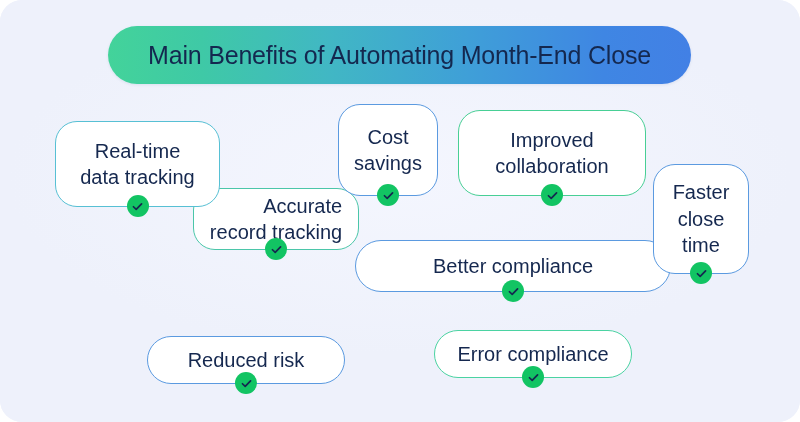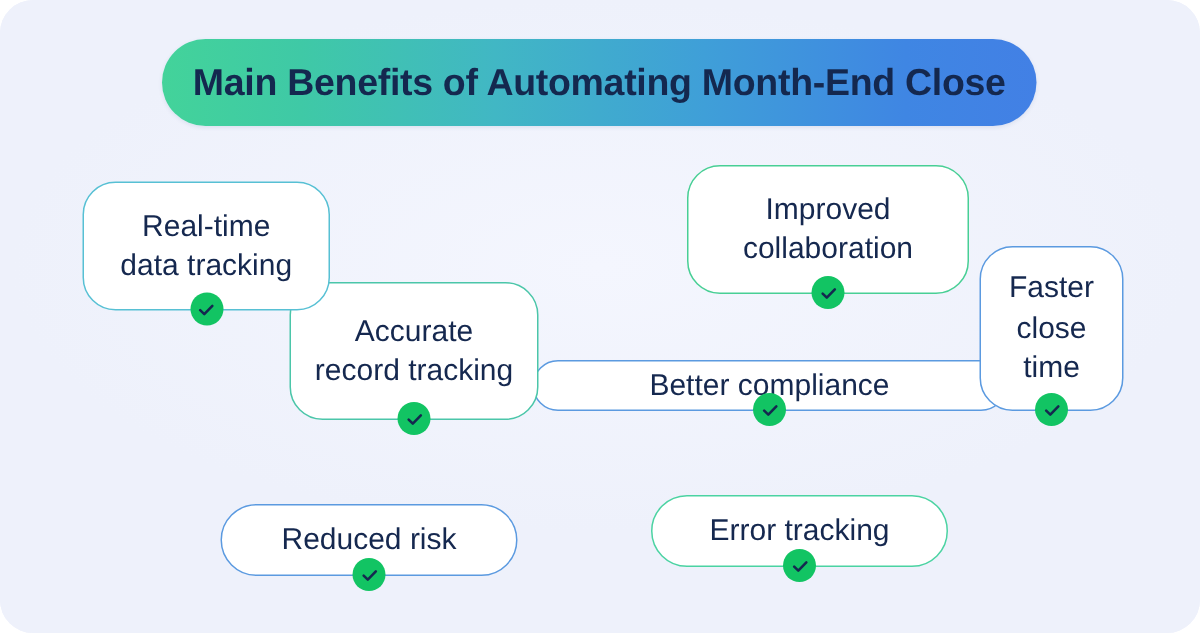--- a/index.html
+++ b/index.html
@@ -44,21 +44,21 @@
     align-items: center;
     justify-content: center;
     z-index: 40;
     box-shadow: 0 1px 3px rgba(40,70,130,0.10);
   }
   .title-banner .title-text {
     color: #14284f;
     font-size: 25px;
     letter-spacing: -0.2px;
     white-space: nowrap;
-    font-weight: 700;
+    font-weight: 400;
     text-align: right;
   }
 
   
   .card {
     position: absolute;
     background: #ffffff;
     box-sizing: border-box;
     display: flex;
     align-items: center;
@@ -98,45 +98,46 @@
   }
 
   
   #card-realtime {
     left: 55px;  top: 121px;  width: 165px; height: 86px;
     border-radius: 22px;
     border-color: #57c0d4;
     z-index: 26;
   }
   #card-accurate {
-    left: 193px; top: 188px;  width: 166px; height: 92px;
+    left: 193px; top: 188px;  width: 166px; height: 62px;
     border-radius: 22px;
     border-color: #4bc6a9;
     z-index: 22;
+    text-align: right;
   }
   #card-cost {
     left: 338px; top: 104px;  width: 100px; height: 92px;
     border-radius: 22px;
     border-color: #5b9ae0;
     z-index: 28;
   }
   #card-improved {
     left: 458px; top: 110px;  width: 188px; height: 86px;
     border-radius: 22px;
     border-color: #48cf95;
     z-index: 24;
   }
   #card-faster {
     left: 653px; top: 164px;  width: 96px; height: 110px;
     border-radius: 22px;
     border-color: #5b9ae0;
     z-index: 30;
   }
   #card-compliance {
-    left: 355px; top: 240px;  width: 316px; height: 34px;
+    left: 355px; top: 240px;  width: 316px; height: 52px;
     border-radius: 26px;
     border-color: #5b9ae0;
     z-index: 20;
   }
   #card-reduced {
     left: 147px; top: 300px;  width: 198px; height: 48px;
     border-radius: 24px;
     border-color: #5b9ae0;
     z-index: 18;
     margin-top: 36px;
@@ -170,20 +171,29 @@
   <div class="card" id="card-accurate">
     <span class="card-label">Accurate
 record tracking</span>
     <span class="check-badge">
       <svg viewBox="0 0 16 16" aria-hidden="true">
           <path d="M3 8.3 L6.4 11.6 L13 4.8" fill="none" stroke="#14284f" stroke-width="2.1" stroke-linecap="round" stroke-linejoin="round"></path>
         </svg>
     </span>
   </div>
 
+  <div class="card" id="card-cost">
+    <span class="card-label">Cost
+savings</span>
+    <span class="check-badge">
+      <svg viewBox="0 0 16 16" aria-hidden="true">
+          <path d="M3 8.3 L6.4 11.6 L13 4.8" fill="none" stroke="#14284f" stroke-width="2.1" stroke-linecap="round" stroke-linejoin="round"></path>
+        </svg>
+    </span>
+  </div>
 
   <div class="card" id="card-improved">
     <span class="card-label">Improved
 collaboration</span>
     <span class="check-badge">
       <svg viewBox="0 0 16 16" aria-hidden="true">
           <path d="M3 8.3 L6.4 11.6 L13 4.8" fill="none" stroke="#14284f" stroke-width="2.1" stroke-linecap="round" stroke-linejoin="round"></path>
         </svg>
     </span>
   </div>
@@ -211,21 +221,21 @@
   <div class="card" id="card-reduced">
     <span class="card-label">Reduced risk</span>
     <span class="check-badge">
       <svg viewBox="0 0 16 16" aria-hidden="true">
           <path d="M3 8.3 L6.4 11.6 L13 4.8" fill="none" stroke="#14284f" stroke-width="2.1" stroke-linecap="round" stroke-linejoin="round"></path>
         </svg>
     </span>
   </div>
 
   <div class="card" id="card-error">
-    <span class="card-label">Error tracking</span>
+    <span class="card-label">Error compliance</span>
     <span class="check-badge">
       <svg viewBox="0 0 16 16" aria-hidden="true">
           <path d="M3 8.3 L6.4 11.6 L13 4.8" fill="none" stroke="#14284f" stroke-width="2.1" stroke-linecap="round" stroke-linejoin="round"></path>
         </svg>
     </span>
   </div>
 
 </div>
 
 </body></html>

